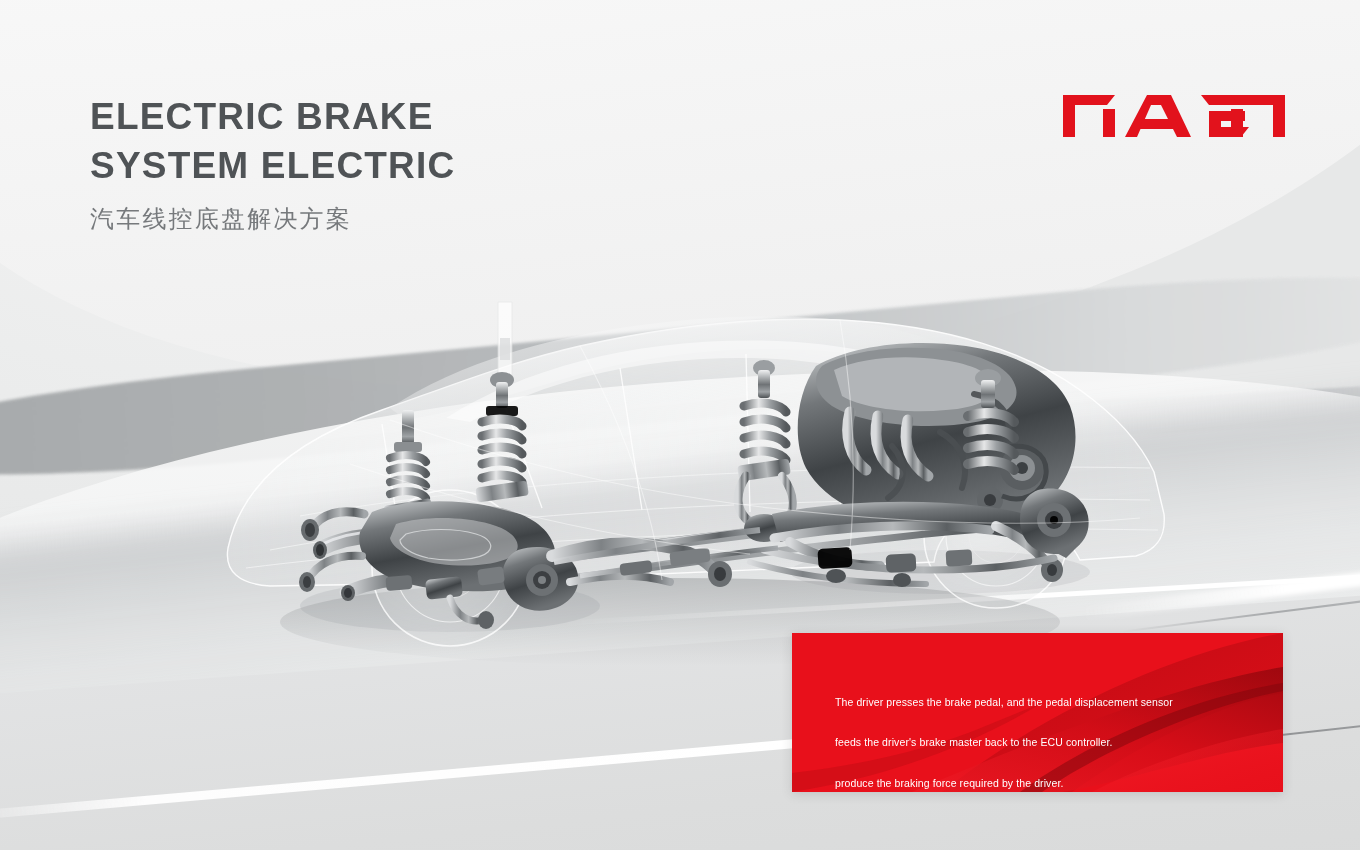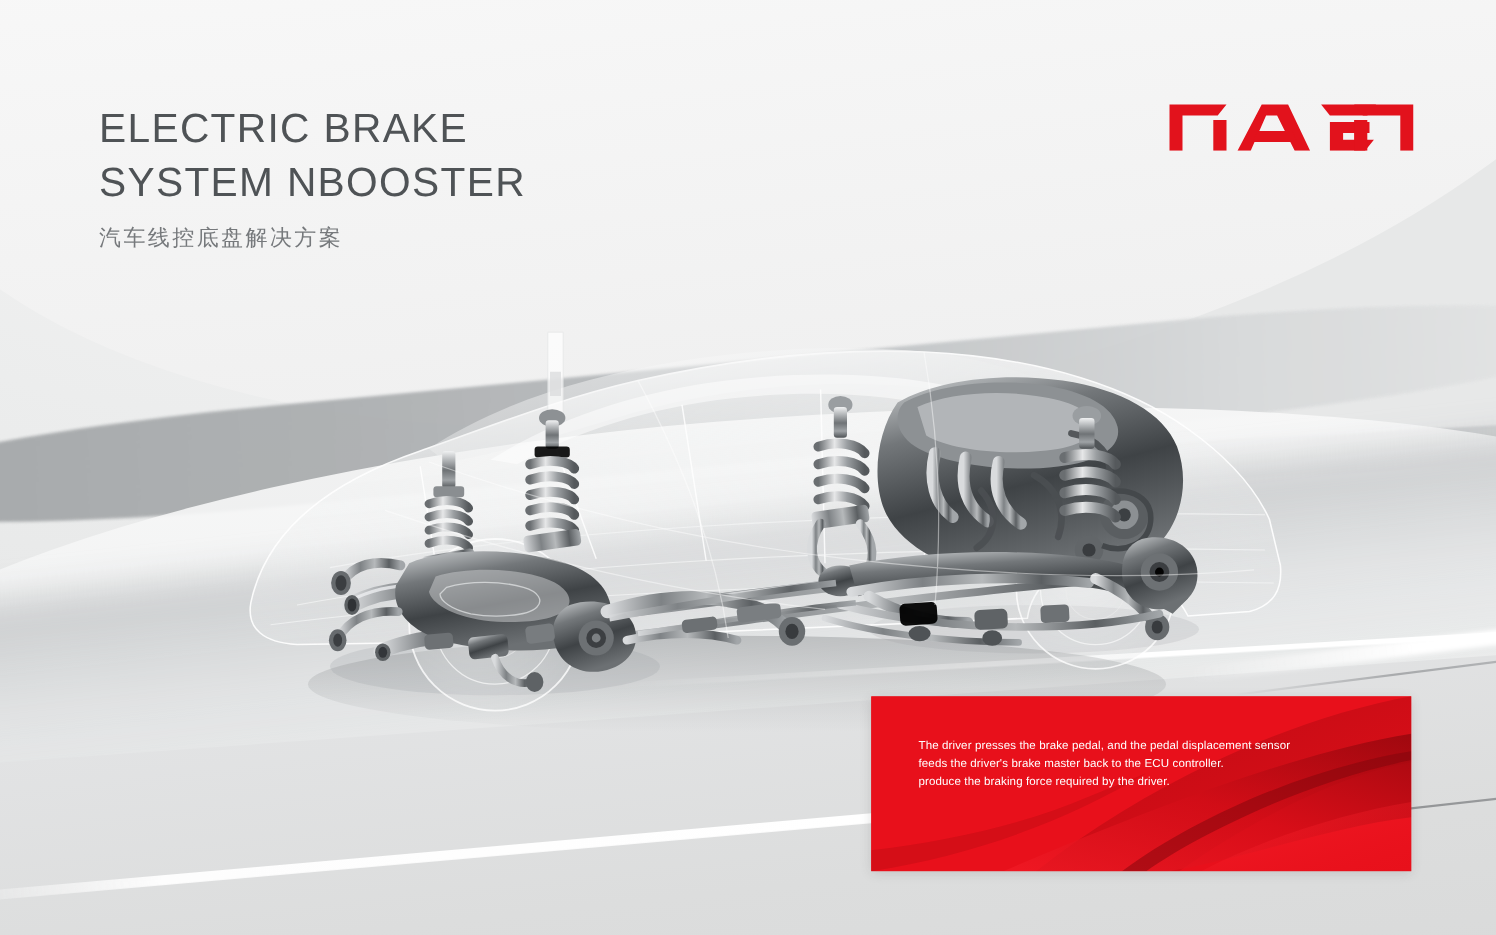--- a/index.html
+++ b/index.html
@@ -102,27 +102,27 @@
   
   #car-art { position:absolute; left:150px; top:250px; width:1060px; height:430px; }
   #car-art svg { display:block; width:100%; height:100%; overflow:visible; }
 
   
   #title-block { position:absolute; left:90px; top:92px; }
   .title-line {
     font-size:37px;
     letter-spacing:1.2px;
     color:#4f5356;
-    font-weight:400;
+    font-weight:700;
     line-height:49px;
     white-space:nowrap;
   }
   .subtitle-cn {
     margin-top:13px;
-    font-size:20px;
+    font-size:24px;
     color:#76797c;
     letter-spacing:2.2px;
     font-weight:400;
     white-space:nowrap;
   }
 
   
   #logo { position:absolute; left:1063px; top:83px; width:222px; height:54px; }
   #logo svg { display:block; width:100%; height:100%; }
 
@@ -137,21 +137,21 @@
   #callout .ribbons { position:absolute; inset:0; }
   #callout .ribbons svg { display:block; width:100%; height:100%; }
   #callout-text {
     position:absolute; left:43px; top:37px; right:140px;
     color:#ffffff;
     font-size:10.5px;
     line-height:16.4px;
     letter-spacing:.1px;
     z-index:4;
   }
-  #callout-text p { white-space:nowrap; }
+  #callout-text p { white-space:nowrap;margin-top:24px; }
 </style>
 </head>
 <body>
 
 <div id="stage">
 
   <div class="bg-layer sweep-top"></div>
   <div class="bg-layer sweep-band-dark"></div>
   <div class="bg-layer sweep-band-dark2"></div>
   <div class="bg-layer sweep-white-1"></div>
@@ -416,21 +416,21 @@
         <path d="M240 170 C 330 202 460 240 620 258 C 760 274 880 278 990 268"></path>
         <path d="M200 214 C 300 248 440 286 600 304"></path>
         <path d="M430 96 C 470 170 500 246 512 330"></path>
         <path d="M690 70 C 704 150 706 230 700 300"></path>
       </g>
     </svg>
   </div>
 
   <div id="title-block">
     <div class="title-line">ELECTRIC BRAKE</div>
-    <div class="title-line">SYSTEM NBOOSTER</div>
+    <div class="title-line">SYSTEM ELECTRIC</div>
     <div class="subtitle-cn">汽车线控底盘解决方案</div>
   </div>
 
   <div id="logo">
     <svg viewBox="0 0 222 54" aria-hidden="true">
       <g fill="#e2121c">
 
         <path d="M0 12 L52 12 L44 22 L12 22 L12 54 L0 54 Z"></path>
         <path d="M40 26 L52 26 L52 54 L40 54 Z"></path>
 

